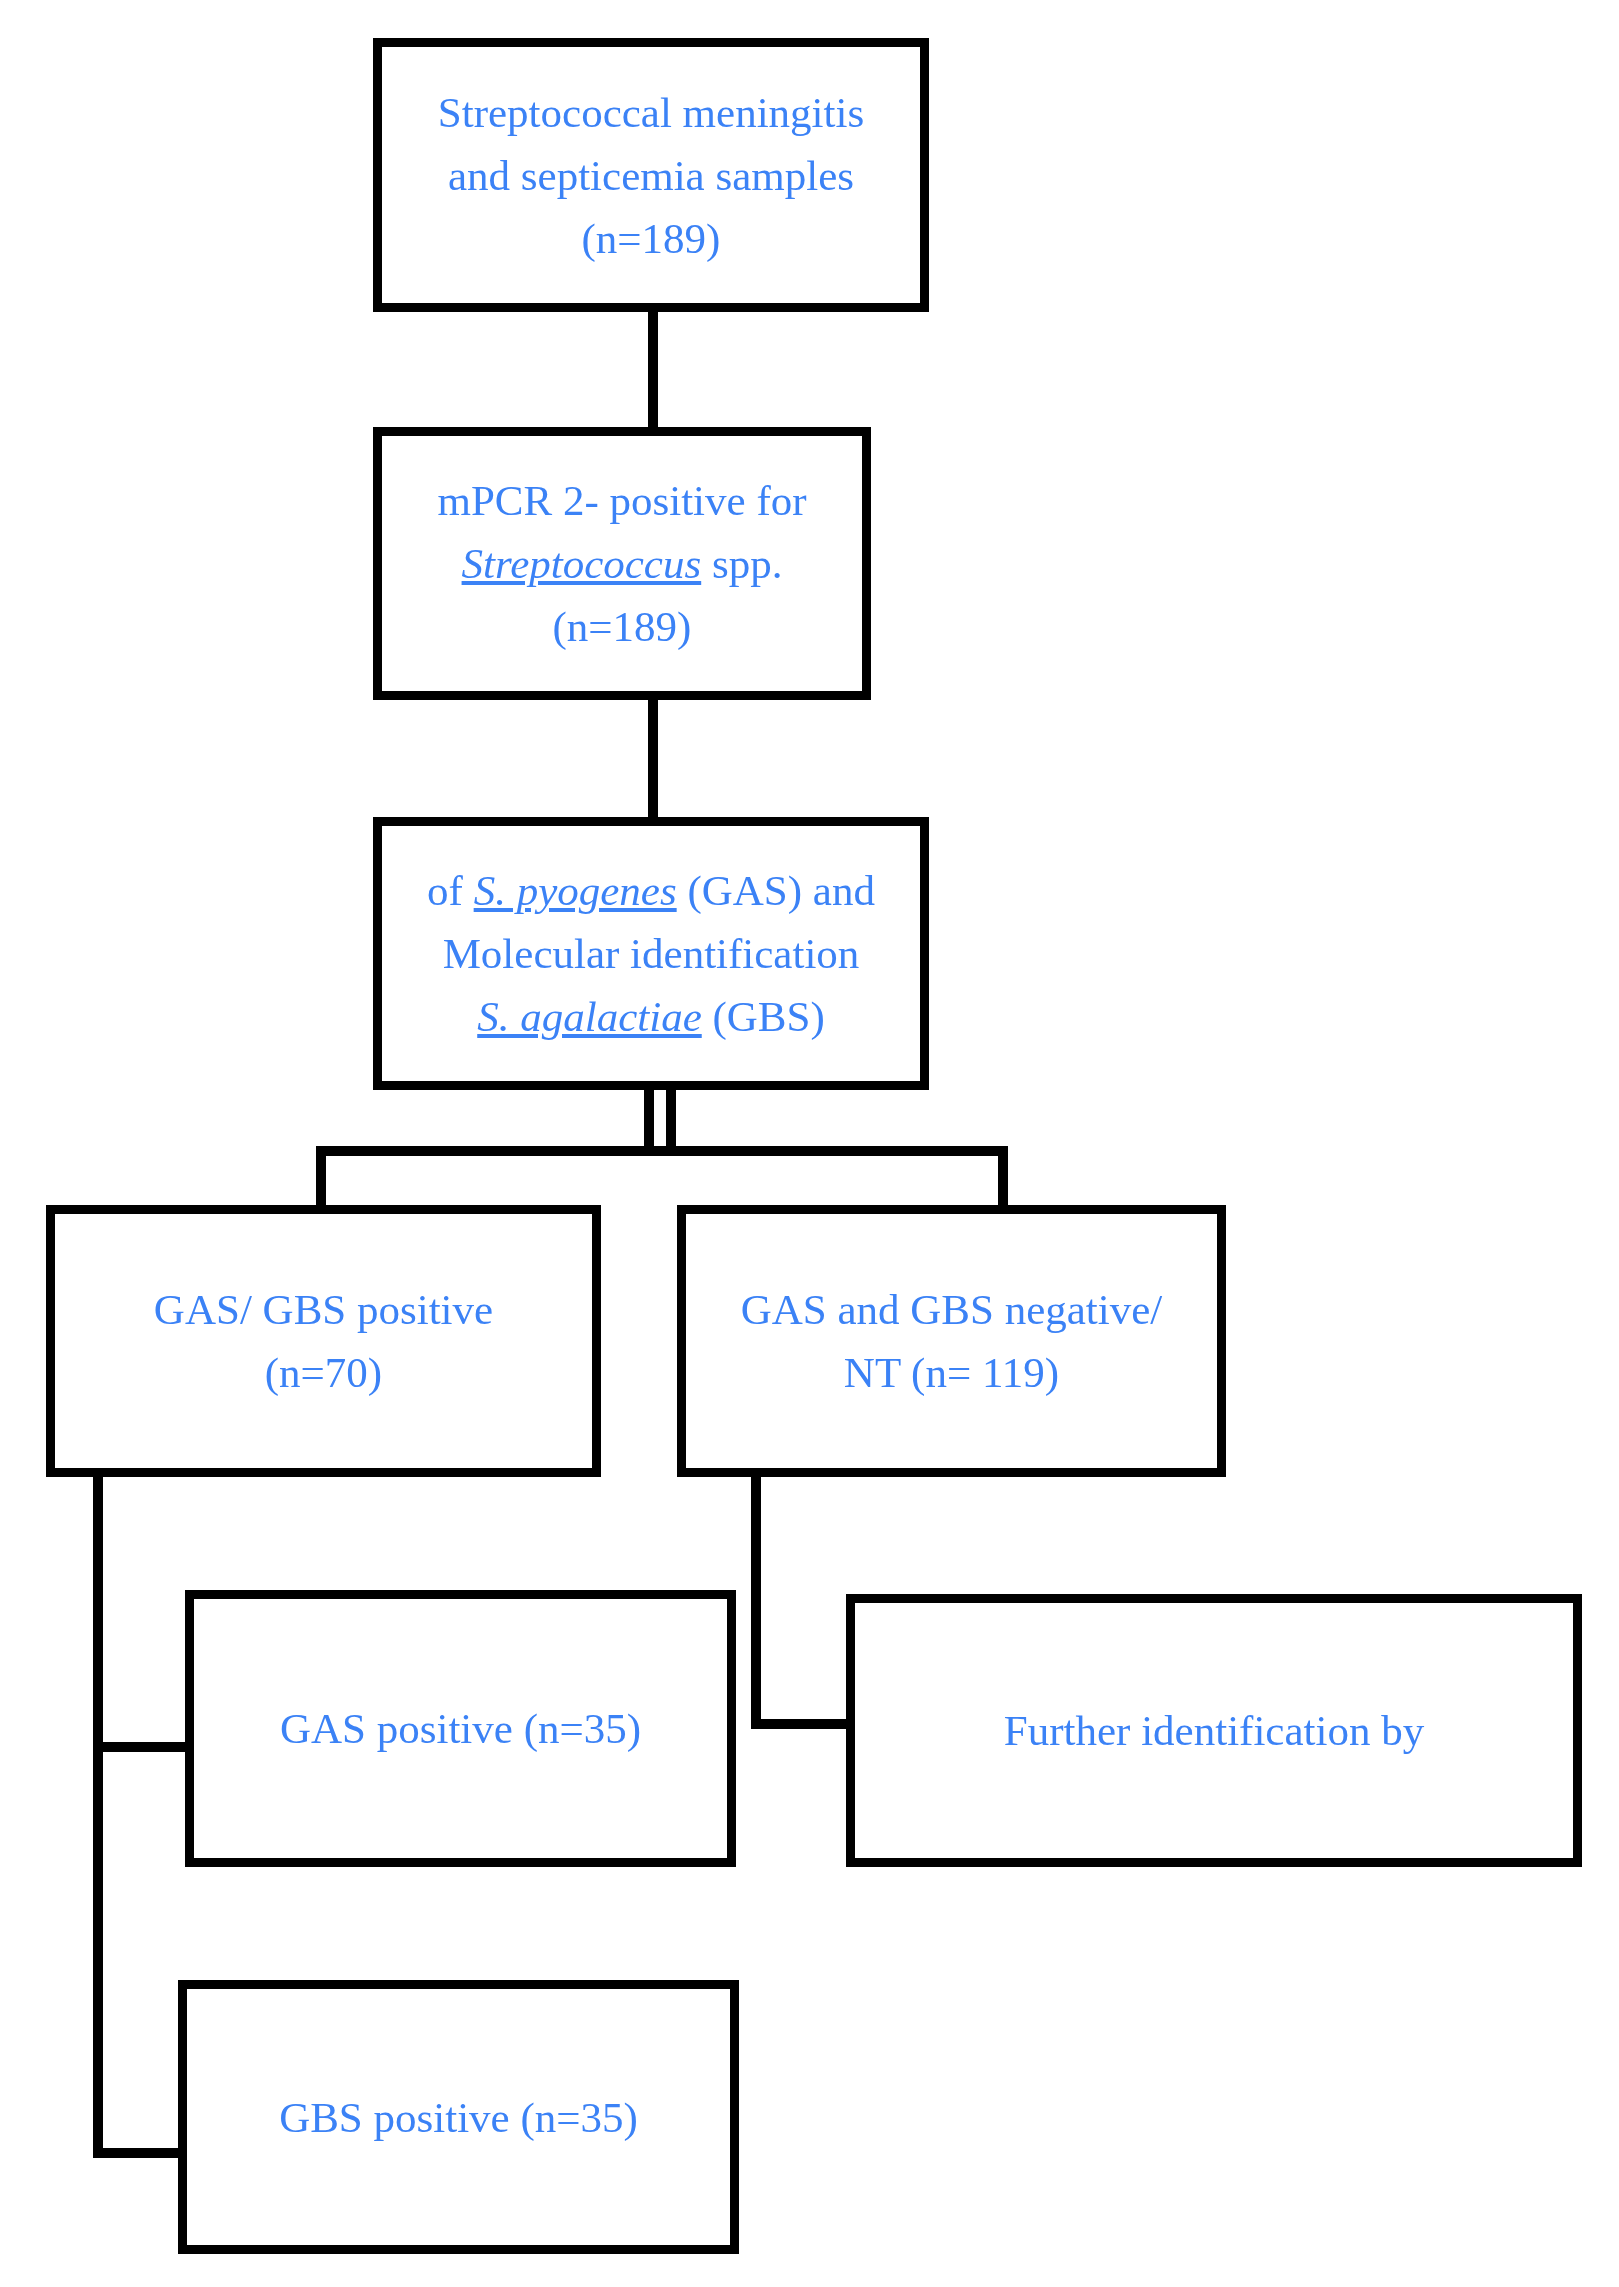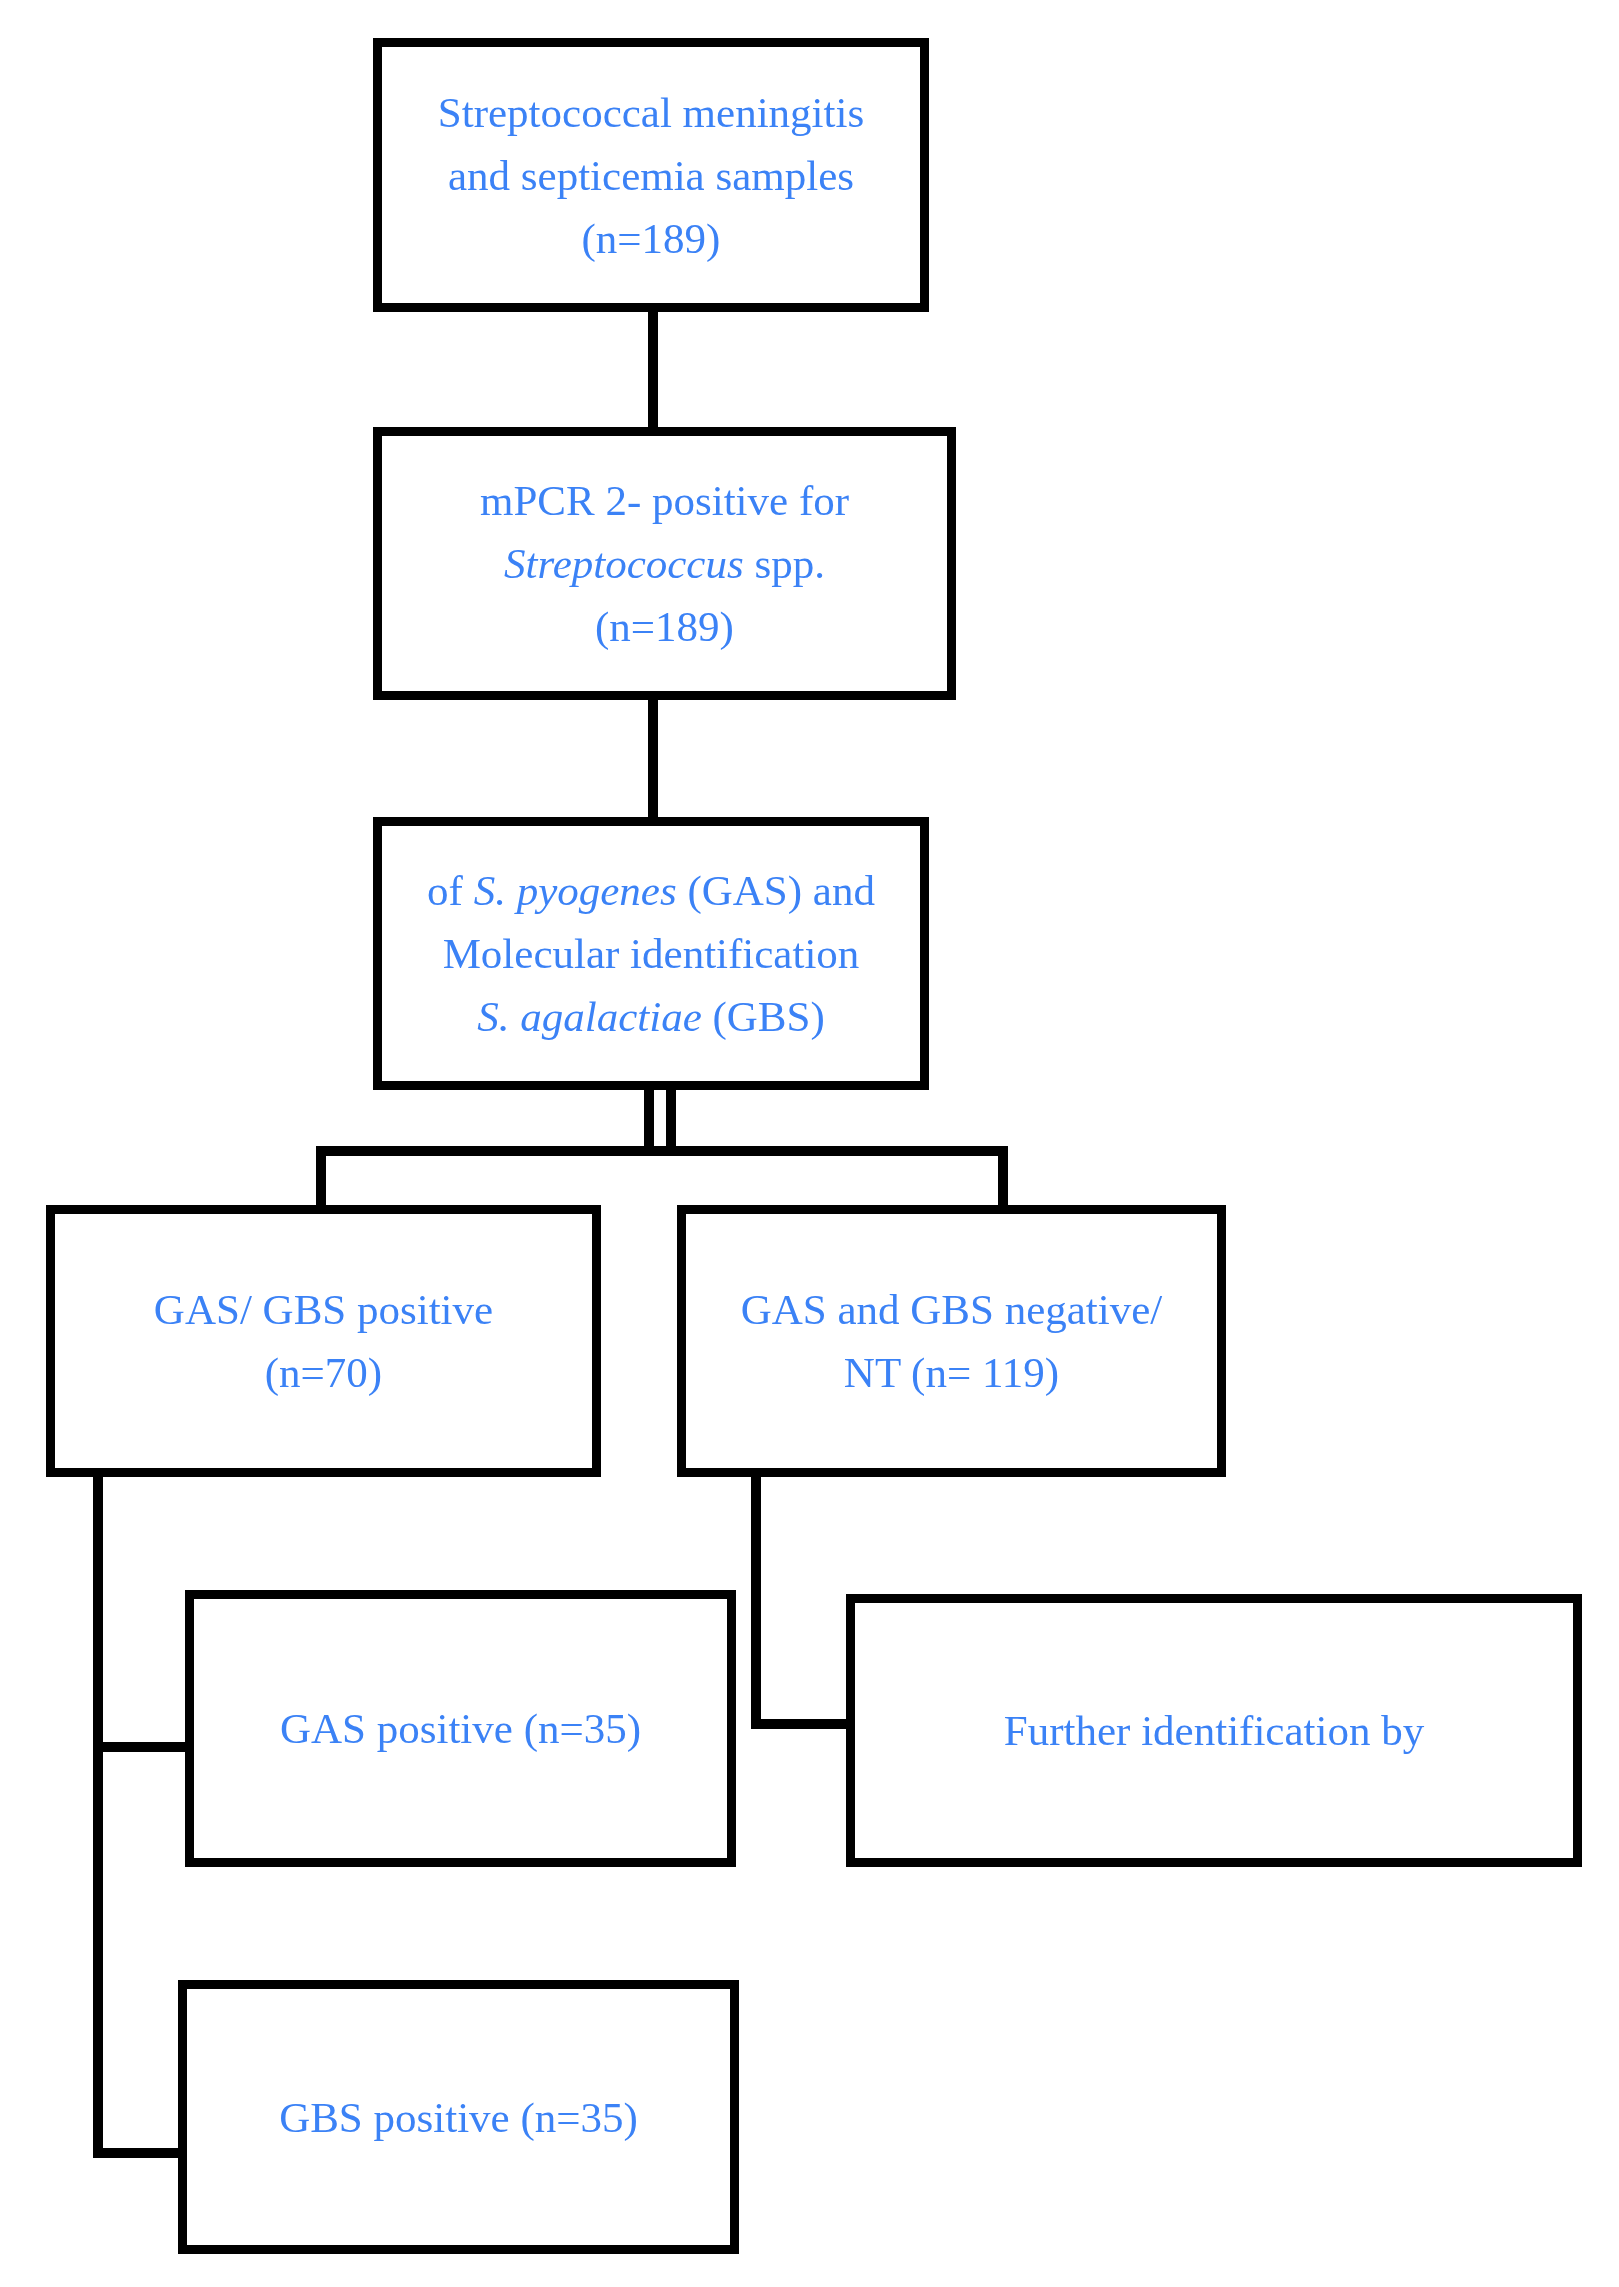--- a/index.html
+++ b/index.html
@@ -27,25 +27,25 @@
     justify-content: center;
     text-align: center;
     font-size: 43px;
     line-height: 63px;
     white-space: nowrap;
   }
   .edge {
     position: absolute;
     background: #000000;
   }
-  .it { font-style: italic; }
+  .it { font-style: italic; text-decoration: underline; }
 
   
   .n1 { left: 373px; top: 38px;   width: 556px; height: 274px; }
-  .n2 { left: 373px; top: 427px;  width: 583px; height: 273px; }
+  .n2 { left: 373px; top: 427px;  width: 498px; height: 273px; }
   .n3 { left: 373px; top: 817px;  width: 556px; height: 273px; }
   .n4 { left: 46px;  top: 1205px; width: 555px; height: 272px; }
   .n5 { left: 677px; top: 1205px; width: 549px; height: 272px; }
   .n6 { left: 185px; top: 1590px; width: 551px; height: 277px; align-items: center; }
   .n7 { left: 846px; top: 1594px; width: 736px; height: 273px; }
   .n8 { left: 178px; top: 1980px; width: 561px; height: 274px; }
 
   
   .e1  { left: 648px; top: 305px;  width: 10px;  height: 128px; } 
   .e2  { left: 648px; top: 694px;  width: 10px;  height: 129px; } 

